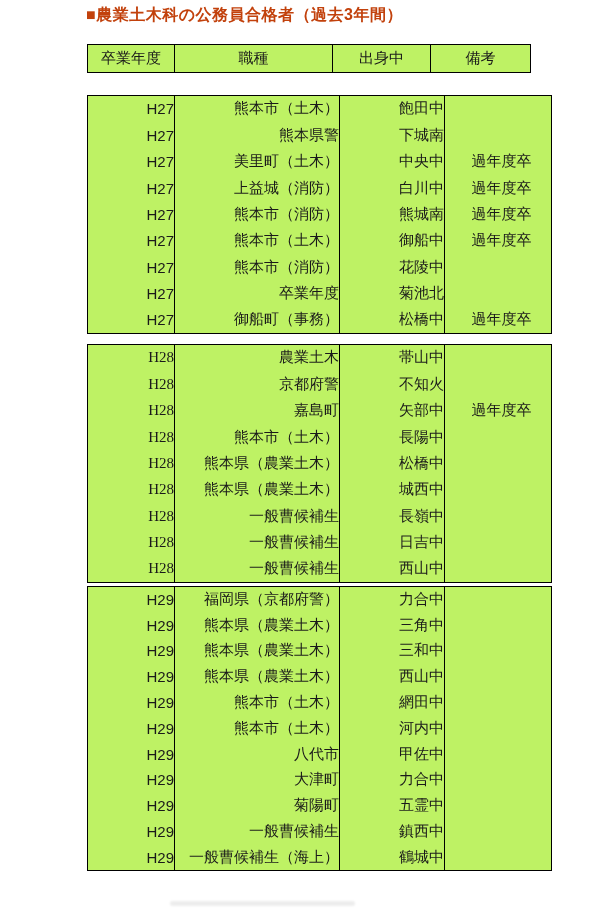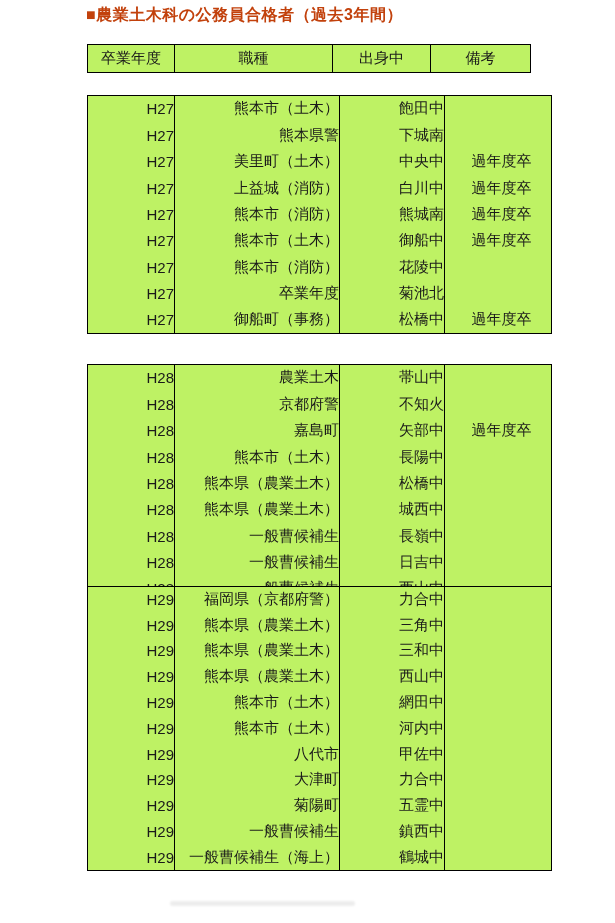--- a/index.html
+++ b/index.html
@@ -36,21 +36,21 @@
   }
   .c0{width:86px;text-align:right;}
   .c1{width:157px;text-align:right;padding-left:7px !important;}
   .c2{width:97px;text-align:right;padding-left:7px !important;}
   .c3{width:99px;text-align:center;padding-left:7px !important;}
 
   #header-table{top:44px;height:29px;}
   #header-table th{text-align:center;padding-left:0 !important;}
 
   #group-0{top:95px;}
-  #group-1{top:364px;}
+  #group-1{top:344px;font-family:Liberation Serif, serif;}
   #group-2{top:586px;}
   .rows9 tr{height:26.45px;}
   .rows11 tr{height:25.8px;}
 
   .smudge{
     position:absolute;left:170px;top:901px;width:185px;height:5px;
     background:#000;opacity:0.07;filter:blur(1.2px);
     border-radius:2px;
   }
 </style>

